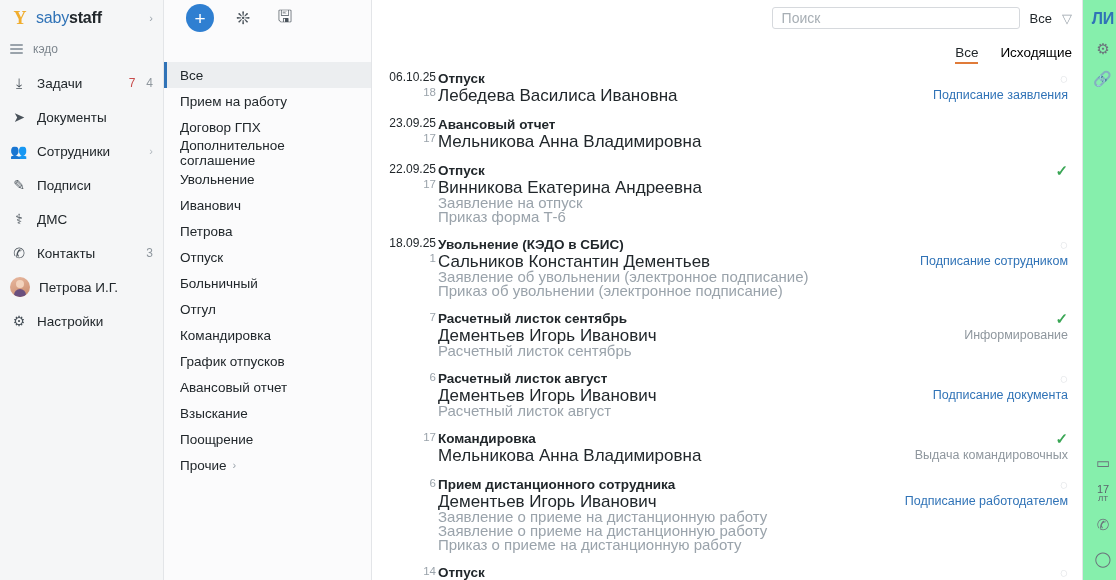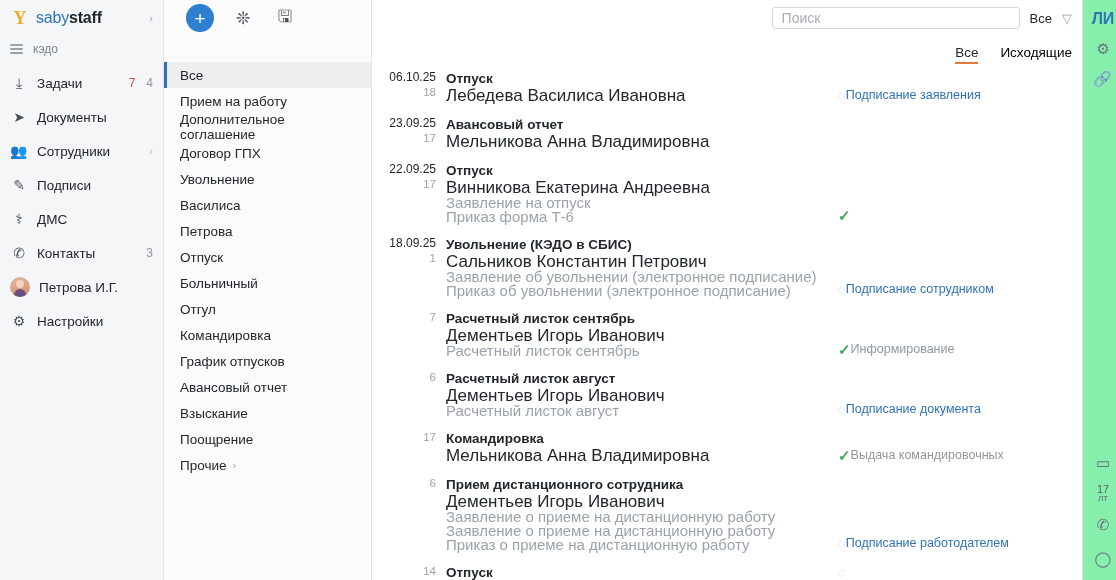--- a/index.html
+++ b/index.html
@@ -141,36 +141,36 @@
   .tab.active::after {
     content: ""; position: absolute; left: 0; right: 0; bottom: 0;
     height: 2px; background: #e07b39;
   }
 
   .list {
     position: absolute; top: 64px; left: 0; right: 34px; bottom: 0;
     overflow: hidden;
   }
   .row {
-    display: flex; padding: 6px 14px 6px 8px; gap: 8px;
+    display: flex; padding: 6px 14px 6px 8px; 
     position: relative;
   }
   .col-date {
     width: 58px; flex: 0 0 58px; text-align: right;
     padding-right: 2px;
   }
   .date { font-size: 12px; color: #21272b; line-height: 15px; }
   .num { font-size: 11.5px; color: #9aa3ab; line-height: 15px; }
   .col-body { flex: 1 1 auto; min-width: 0; }
   .title { font-size: 13.5px; font-weight: bold; color: #21272b; line-height: 17px; }
   .person { font-size: 17px; color: #21272b; line-height: 17px; }
   .doc { font-size: 15px; color: #9aa3ab; line-height: 14px; }
   .col-right {
     width: 230px; flex: 0 0 230px; text-align: right;
-    display: flex; flex-direction: row; align-items: flex-end;
+    display: flex; flex-direction: column; align-items: flex-end;
   }
   .status-mark { height: 17px; line-height: 17px; font-size: 14px; }
   .status-mark.clock { color: #c6cbd0; font-size: 13px; }
   .status-mark.check { color: #3aa655; font-size: 15px; font-weight: bold; }
   .status-text { font-size: 12.5px; line-height: 17px; }
   .status-text.link { color: #3073b7; }
   .status-text.muted { color: #8f979e; }
 
   
   .rail {
@@ -254,30 +254,30 @@
   </div>
 
   <div class="filters">
     <div class="filter-item selected">
         <span>Все</span>
       </div>
     <div class="filter-item">
         <span>Прием на работу</span>
       </div>
     <div class="filter-item">
+        <span>Договор ГПХ</span>
+      </div>
+    <div class="filter-item">
         <span>Дополнительное соглашение</span>
       </div>
     <div class="filter-item">
-        <span>Договор ГПХ</span>
-      </div>
-    <div class="filter-item">
         <span>Увольнение</span>
       </div>
     <div class="filter-item">
-        <span>Василиса</span>
+        <span>Иванович</span>
       </div>
     <div class="filter-item">
         <span>Петрова</span>
       </div>
     <div class="filter-item">
         <span>Отпуск</span>
       </div>
     <div class="filter-item">
         <span>Больничный</span>
       </div>
@@ -370,21 +370,21 @@
         </div>
       </div>
 
       <div class="row">
         <div class="col-date">
           <div class="date">18.09.25</div>
           <div class="num">1</div>
         </div>
         <div class="col-body">
           <div class="title">Увольнение (КЭДО в СБИС)</div>
-          <div class="person">Сальников Константин Петрович</div>
+          <div class="person">Сальников Константин Дементьев</div>
           <div class="doc">Заявление об увольнении (электронное подписание)</div>
           <div class="doc">Приказ об увольнении (электронное подписание)</div>
         </div>
         <div class="col-right">
           <div class="status-mark clock">◌</div>
           <div class="status-text link">Подписание сотрудником</div>
         </div>
       </div>
 
       <div class="row">

